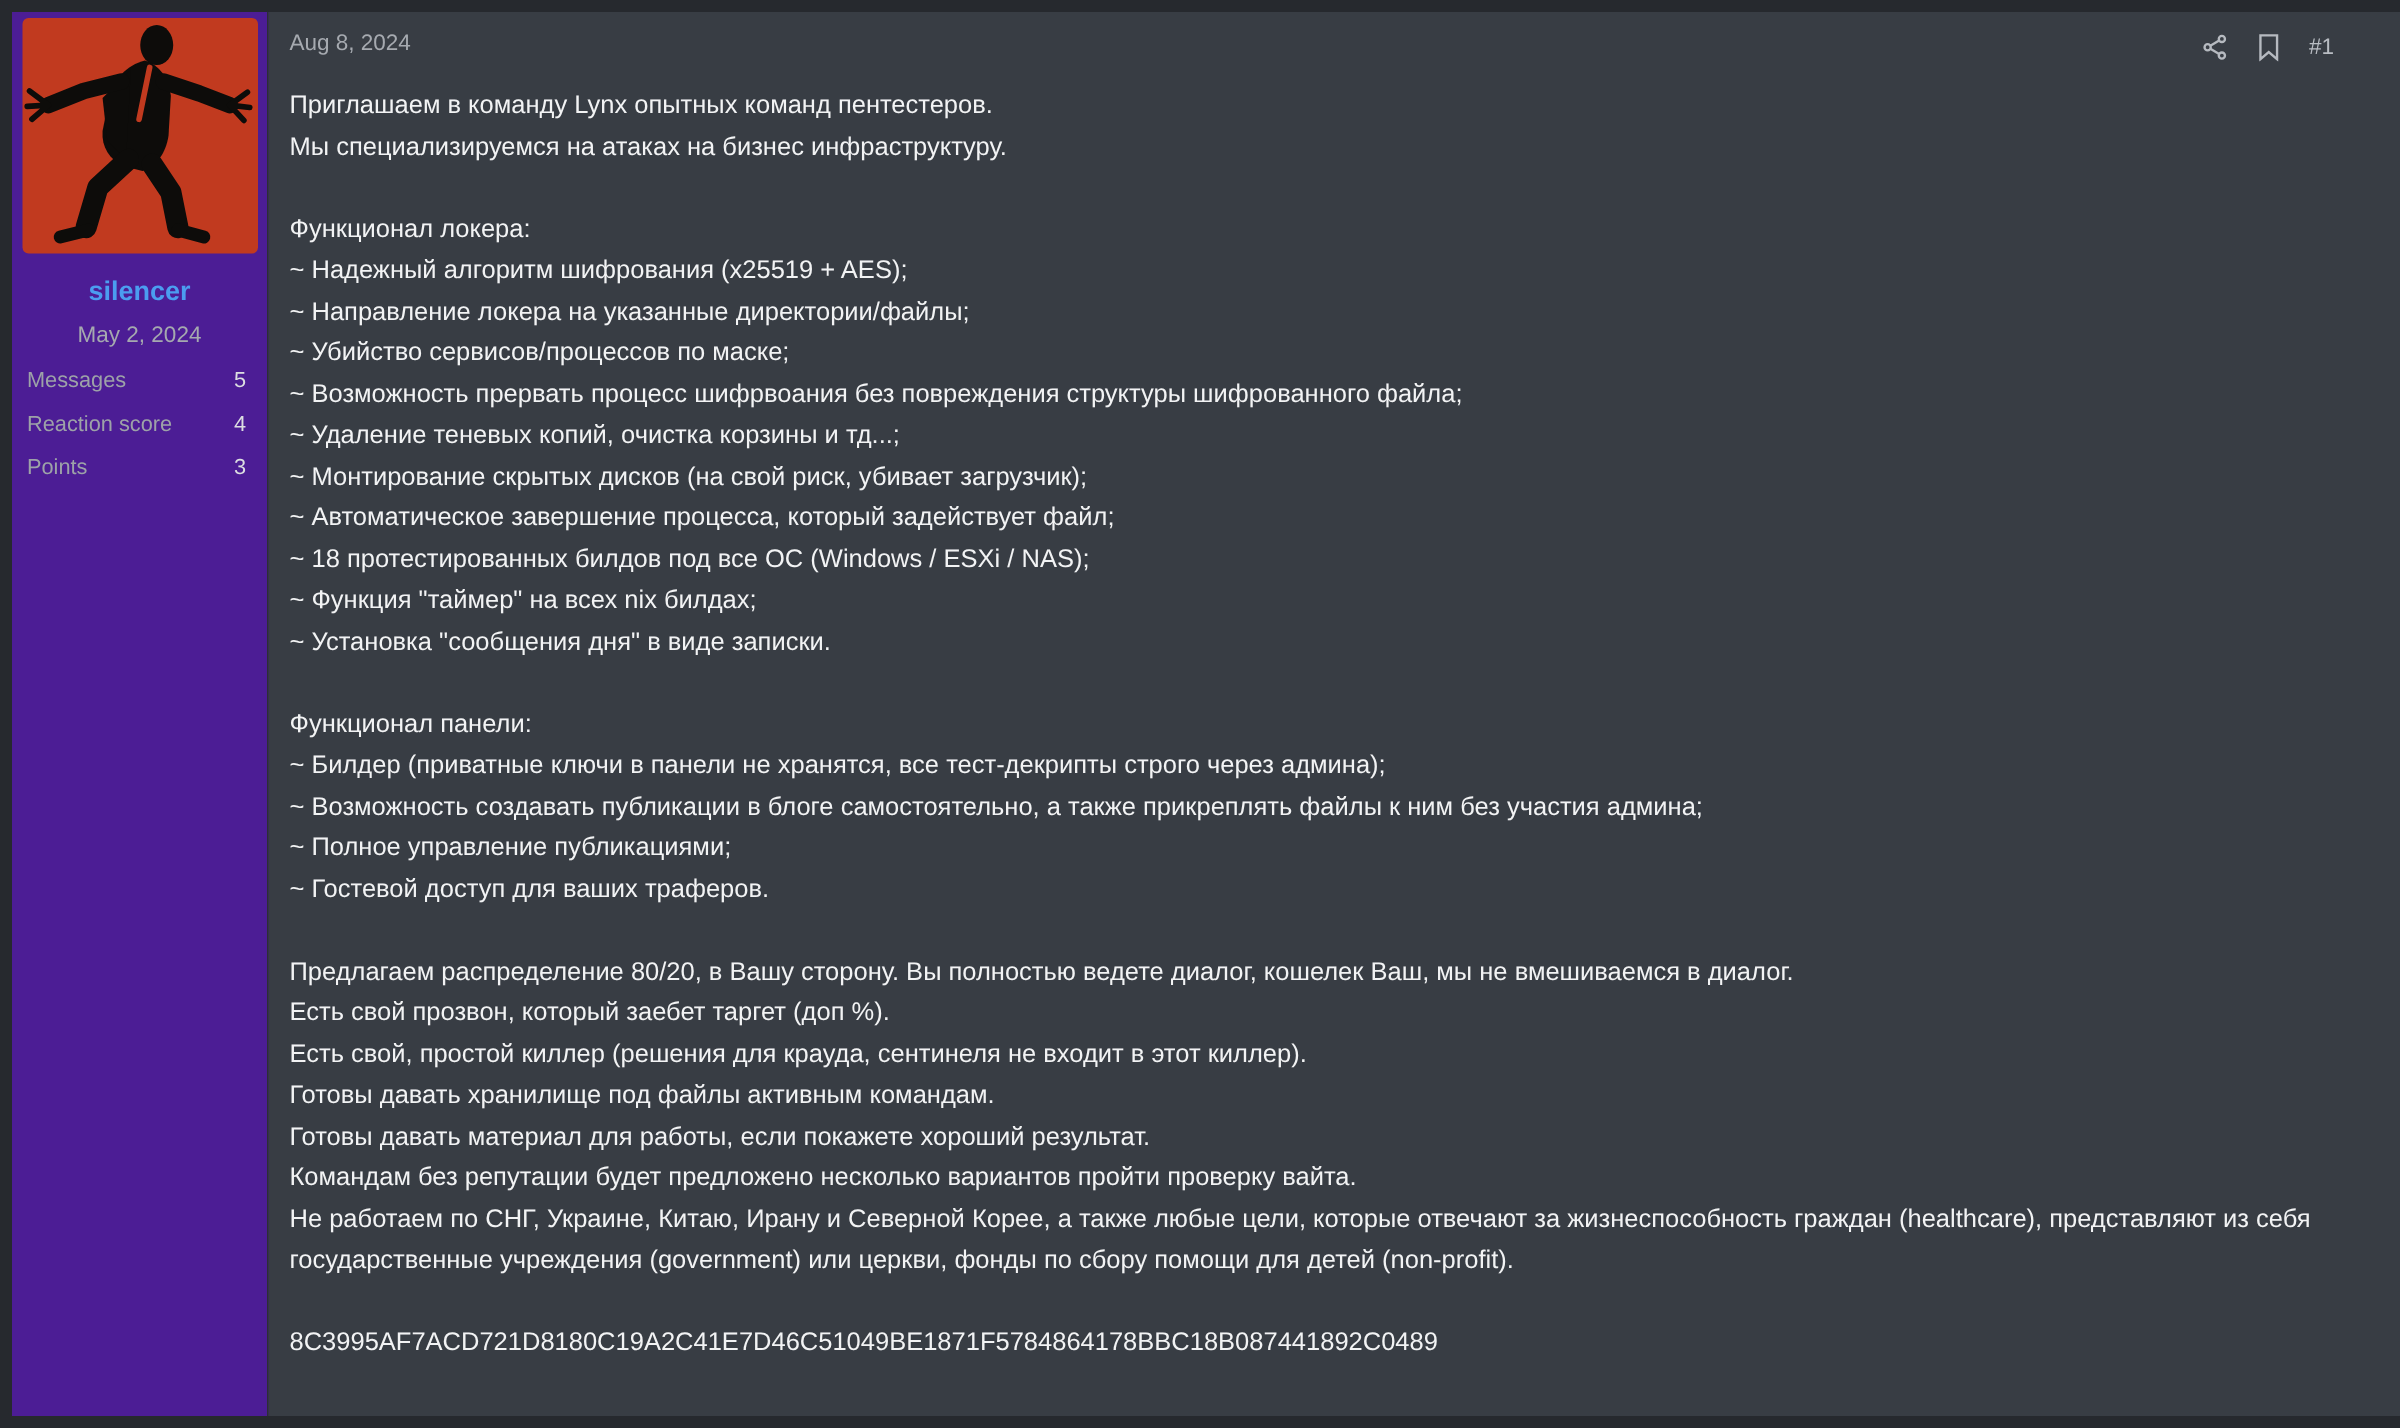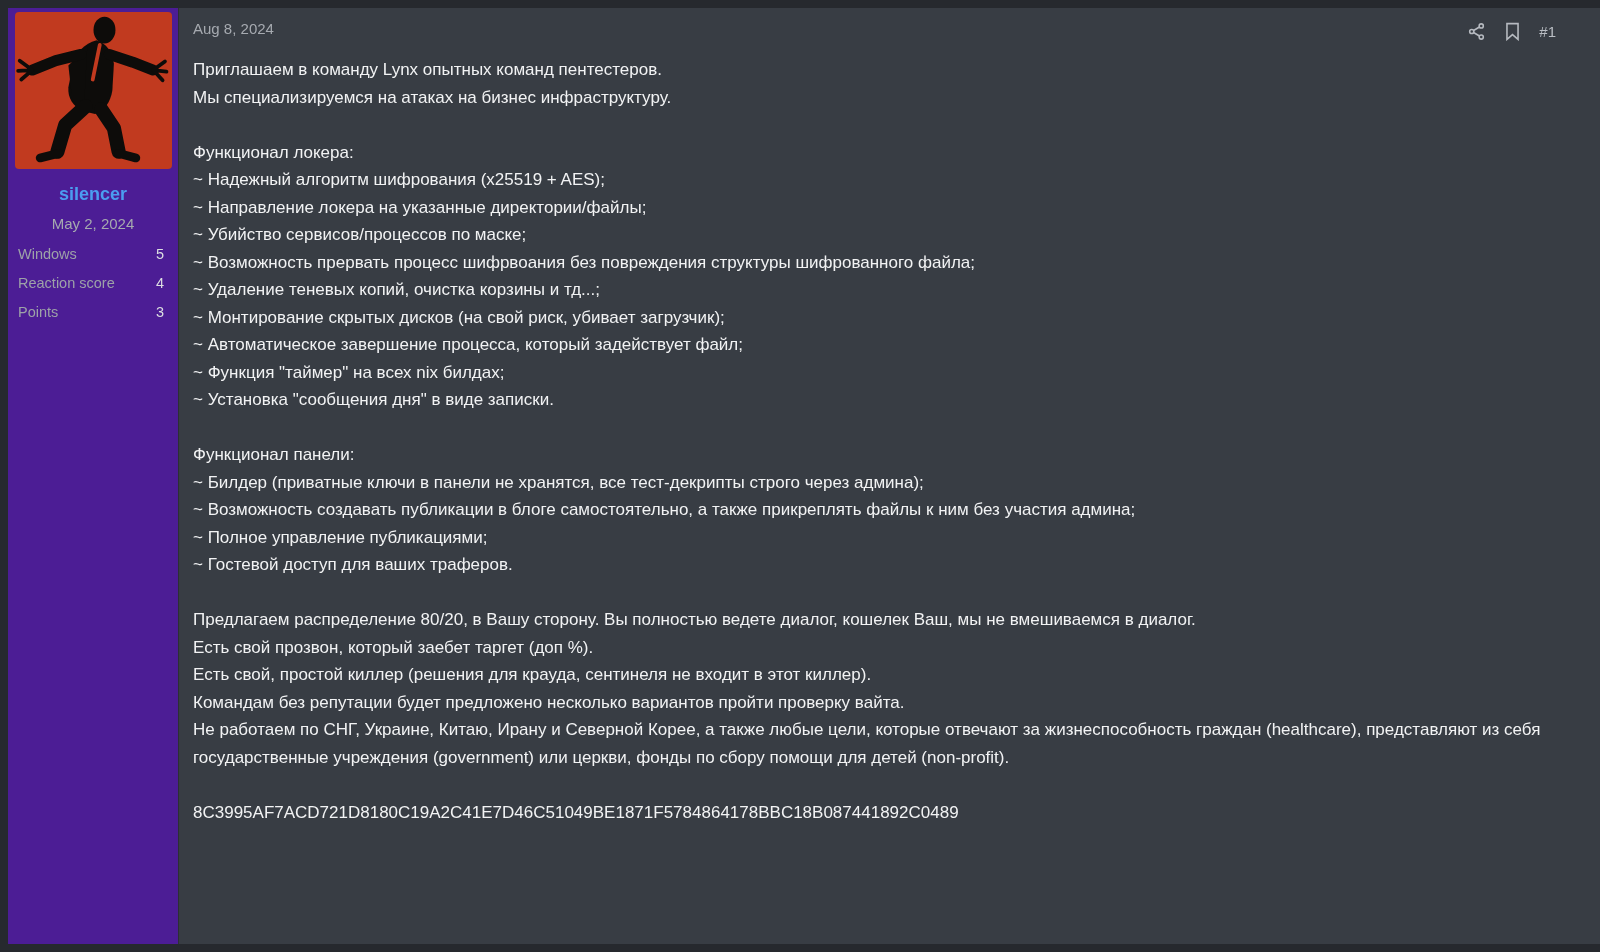--- a/index.html
+++ b/index.html
@@ -139,21 +139,21 @@
           <path d="M28,90 L16,93" stroke="#0d0c0a" stroke-width="5.5" stroke-linecap="round" fill="none"></path>
 
           <path d="M55,62 L63,74 L66,89" stroke="#0d0c0a" stroke-width="9" stroke-linecap="round" stroke-linejoin="round" fill="none"></path>
           <path d="M66,90 L77,93" stroke="#0d0c0a" stroke-width="5.5" stroke-linecap="round" fill="none"></path>
         </svg>
       </span>
       <a class="username">silencer</a>
       <div class="joindate">May 2, 2024</div>
       <div class="stats">
           <div class="stat-row">
-            <span class="stat-label">Windows</span>
+            <span class="stat-label">Messages</span>
             <span class="stat-value">5</span>
           </div>
           <div class="stat-row">
             <span class="stat-label">Reaction score</span>
             <span class="stat-value">4</span>
           </div>
           <div class="stat-row">
             <span class="stat-label">Points</span>
             <span class="stat-value">3</span>
           </div>
@@ -186,32 +186,35 @@
           <div class="body-line">Мы специализируемся на атаках на бизнес инфраструктуру.</div>
           <div class="body-line"></div>
           <div class="body-line">Функционал локера:</div>
           <div class="body-line">~ Надежный алгоритм шифрования (x25519 + AES);</div>
           <div class="body-line">~ Направление локера на указанные директории/файлы;</div>
           <div class="body-line">~ Убийство сервисов/процессов по маске;</div>
           <div class="body-line">~ Возможность прервать процесс шифрвоания без повреждения структуры шифрованного файла;</div>
           <div class="body-line">~ Удаление теневых копий, очистка корзины и тд...;</div>
           <div class="body-line">~ Монтирование скрытых дисков (на свой риск, убивает загрузчик);</div>
           <div class="body-line">~ Автоматическое завершение процесса, который задействует файл;</div>
+          <div class="body-line">~ 18 протестированных билдов под все ОС (Windows / ESXi / NAS);</div>
           <div class="body-line">~ Функция "таймер" на всех nix билдах;</div>
           <div class="body-line">~ Установка "сообщения дня" в виде записки.</div>
           <div class="body-line"></div>
           <div class="body-line">Функционал панели:</div>
           <div class="body-line">~ Билдер (приватные ключи в панели не хранятся, все тест-декрипты строго через админа);</div>
           <div class="body-line">~ Возможность создавать публикации в блоге самостоятельно, а также прикреплять файлы к ним без участия админа;</div>
           <div class="body-line">~ Полное управление публикациями;</div>
           <div class="body-line">~ Гостевой доступ для ваших траферов.</div>
           <div class="body-line"></div>
           <div class="body-line">Предлагаем распределение 80/20, в Вашу сторону. Вы полностью ведете диалог, кошелек Ваш, мы не вмешиваемся в диалог.</div>
           <div class="body-line">Есть свой прозвон, который заебет таргет (доп %).</div>
           <div class="body-line">Есть свой, простой киллер (решения для крауда, сентинеля не входит в этот киллер).</div>
+          <div class="body-line">Готовы давать хранилище под файлы активным командам.</div>
+          <div class="body-line">Готовы давать материал для работы, если покажете хороший результат.</div>
           <div class="body-line">Командам без репутации будет предложено несколько вариантов пройти проверку вайта.</div>
           <div class="body-line">Не работаем по СНГ, Украине, Китаю, Ирану и Северной Корее, а также любые цели, которые отвечают за жизнеспособность граждан (healthcare), представляют из себя государственные учреждения (government) или церкви, фонды по сбору помощи для детей (non-profit).</div>
           <div class="body-line"></div>
           <div class="body-line">8C3995AF7ACD721D8180C19A2C41E7D46C51049BE1871F5784864178BBC18B087441892C0489</div>
         </div>
     </main>
 
   </div>
 </div>
 

